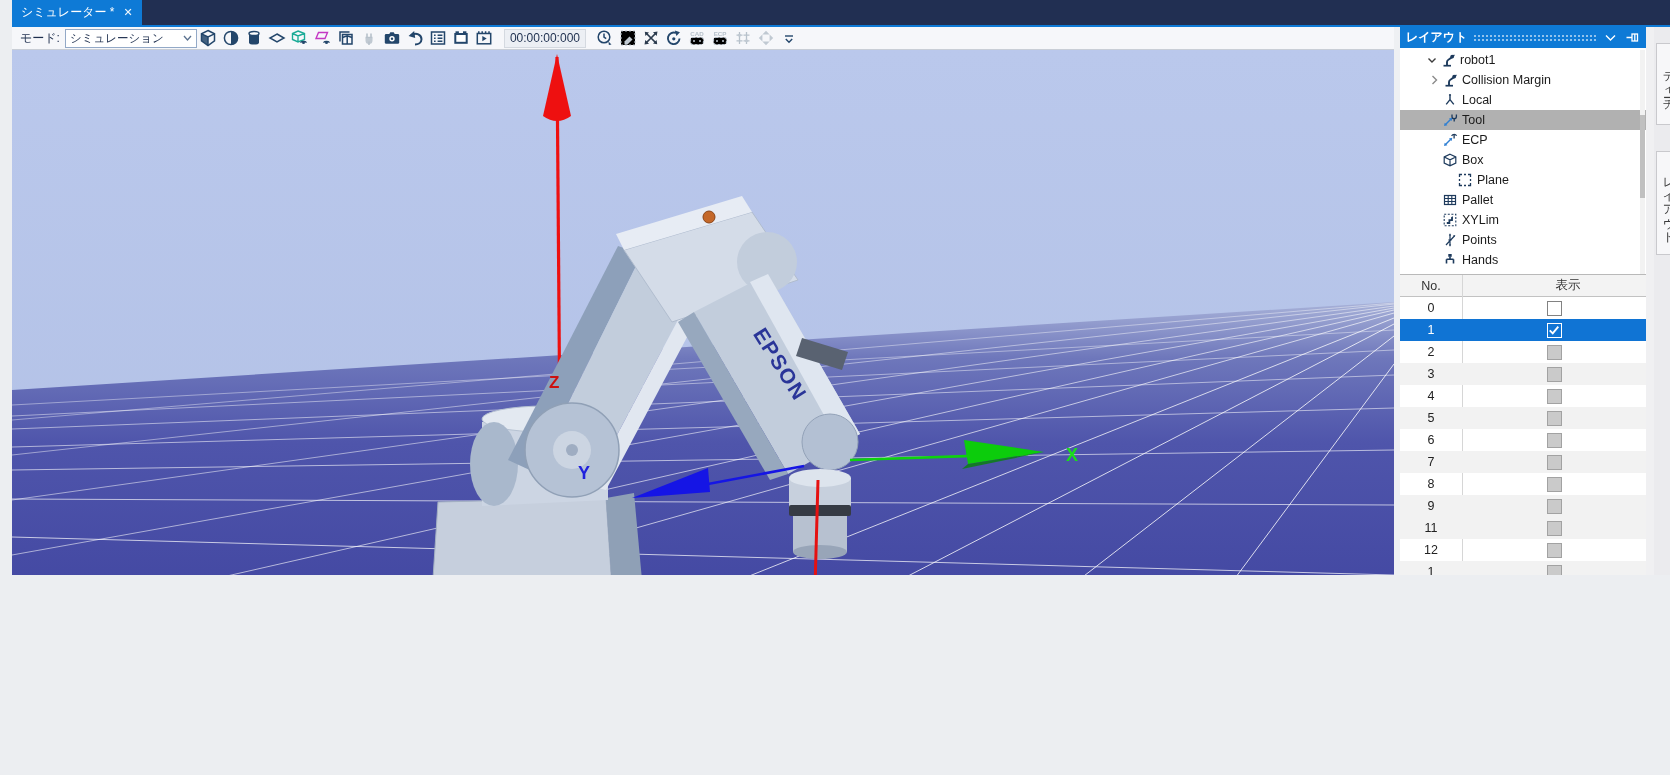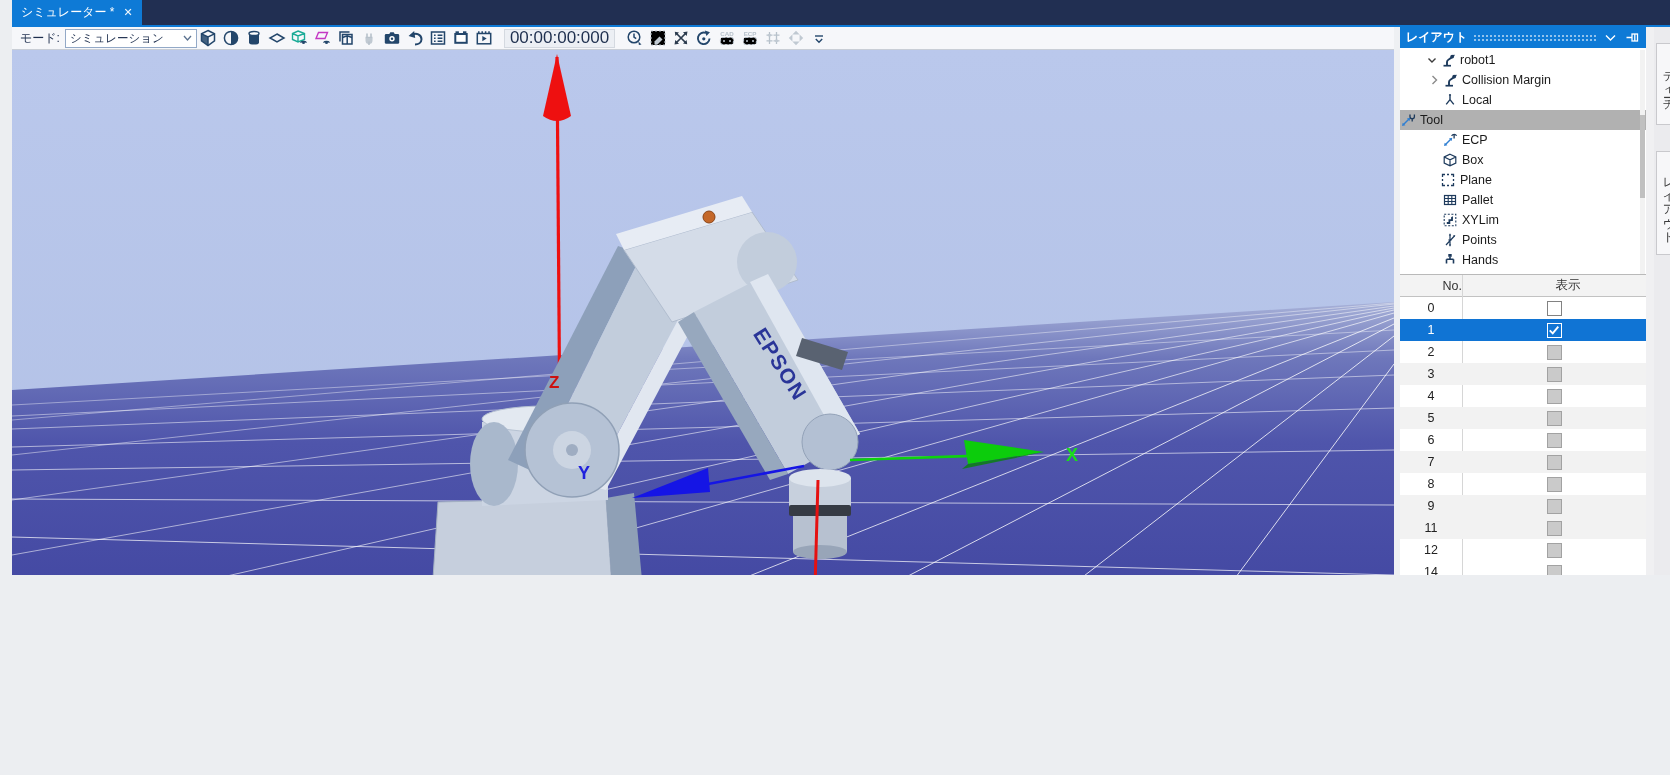--- a/index.html
+++ b/index.html
@@ -17,21 +17,21 @@
   
   .toolbar{position:absolute;left:0;top:27px;width:1382px;height:23px;background:#f6f7fa;
            border-bottom:1px solid #c9ced6;display:flex;align-items:center;padding:0 4px;}
   .mode-label{font-size:12px;color:#1e2f4e;margin:0 5px 0 4px;white-space:nowrap;text-align:right;}
   .mode-select{width:132px;height:19px;background:#fff;border:1px solid #93a9c7;display:flex;
                align-items:center;font-size:11.5px;color:#1e2f4e;padding:0 4px;justify-content:space-between;}
   .tbtn{width:22px;height:21px;border:none;background:transparent;padding:1px;margin:0 .5px;
         display:flex;align-items:center;justify-content:center;cursor:pointer;}
   .tbtn svg{width:18px;height:18px;}
   .timebox{height:19px;min-width:74px;background:#eceff4;border:1px solid #d4d9e0;color:#1e2f4e;
-           font-size:17px;display:flex;align-items:center;justify-content:center;margin:0 8px;padding:0 5px;}
+           font-size:12px;display:flex;align-items:center;justify-content:center;margin:0 8px;padding:0 5px;}
   .ic{stroke:#23466b;fill:none;stroke-width:1.5;}
   .icf{fill:#23466b;stroke:none;}
   .dis{stroke:#b7c1cb;}
   .disf{fill:#c0c9d2;stroke:none;}
 
   
   .viewport{position:absolute;left:0;top:50px;width:1382px;height:721px;background:#b6c4e8;}
   .axis-label{font-weight:bold;font-family:"Liberation Sans","DejaVu Sans",sans-serif;}
   .ortho{position:absolute;left:3px;top:565px;width:116px;height:133px;background:rgba(163,172,214,.6);
          border-radius:3px;}
@@ -54,21 +54,21 @@
   .titem{height:20px;display:flex;align-items:center;font-size:12.5px;color:#1b1b1b;cursor:default;}
   .titem .chev{width:16px;height:16px;flex:0 0 16px;}
   .titem .ticon{width:16px;height:16px;flex:0 0 16px;margin-right:4px;}
   .titem.sel{background:#b1b1b1;}
   .tree-scroll{position:absolute;right:1px;top:23px;width:5px;height:224px;background:#f2f2f2;}
   .tree-thumb{position:absolute;left:0;top:65px;width:5px;height:83px;background:#c0c0c0;}
 
   .gridtbl{position:absolute;left:0;top:247px;width:246px;background:#fff;border-top:1px solid #b9b9b9;}
   .thead{display:flex;height:22px;background:#f3f3f3;border-bottom:1px solid #c2c2c2;
          font-size:12.5px;color:#333;align-items:center;}
-  .thead .c1{width:62px;text-align:right;}
+  .thead .c1{width:62px;text-align:center;}
   .thead .c2{flex:1;text-align:center;padding-left:28px;}
   .trow{display:flex;height:22px;align-items:center;font-size:12.5px;color:#222;position:relative;}
   .trow.odd{background:#f2f2f2;}
   .trow.selrow{background:#1074d4;color:#fff;}
   .trow .c1{width:62px;text-align:center;}
   .trow .c2{flex:1;display:flex;justify-content:center;}
   .vsep{position:absolute;left:62px;top:0;width:1px;height:375px;background:#d6d6d6;}
   .cb{width:15px;height:15px;display:inline-block;}
   .cb.unchecked{background:#fff;border:1px solid #828282;}
   .cb.disabled{background:#cacaca;border:1px solid #a2a2a2;}
@@ -412,21 +412,21 @@
             </svg></span>
         <span>Collision Margin</span>
       </div>
       <div class="titem" style="padding-left:42px">
         <span class="ticon"><svg viewBox="0 0 16 16">
               <circle cx="8" cy="3" r="1.1" fill="#1d3a5c"></circle>
               <path d="M8 3.6v4M8 7.6 4.2 12.4M8 7.6l3.8 4.8" stroke="#1d3a5c" fill="none" stroke-width="1.4"></path>
             </svg></span>
         <span>Local</span>
       </div>
-      <div class="titem sel" style="">
+      <div class="titem sel" style="padding-left:42px">
         <span class="ticon"><svg viewBox="0 0 16 16">
               <path d="M3.5 12.5 9 7" stroke="#2f7fd2" stroke-width="1.5"></path>
               <polygon points="2,14 5.4,13.3 2.7,10.8" fill="#2f7fd2"></polygon>
               <polygon points="10.3,5.8 6.9,6.5 9.6,9" fill="#2f7fd2"></polygon>
               <path d="M10 2.5v2a2.2 2.2 0 0 0 4.4 0v-2M12.2 6.8v2.6" stroke="#1d3a5c" fill="none" stroke-width="1.3"></path>
             </svg></span>
         <span>Tool</span>
       </div>
       <div class="titem" style="padding-left:42px">
         <span class="ticon"><svg viewBox="0 0 16 16">
@@ -436,21 +436,21 @@
               <path d="M9.6 3.8c1.2-1.8 4-1.8 5 0M12.1 3v3.4" stroke="#1d3a5c" fill="none" stroke-width="1.3"></path>
             </svg></span>
         <span>ECP</span>
       </div>
       <div class="titem" style="padding-left:42px">
         <span class="ticon"><svg viewBox="0 0 16 16">
               <path d="M8 2.2 13.8 5v6L8 13.8 2.2 11V5zM2.2 5 8 7.8 13.8 5M8 7.8v6" stroke="#1d3a5c" fill="none" stroke-width="1.2"></path>
             </svg></span>
         <span>Box</span>
       </div>
-      <div class="titem" style="padding-left:40px">
+      <div class="titem" style="padding-left:57px">
         <span class="ticon"><svg viewBox="0 0 16 16">
               <path d="M2.5 5V2.5H5M11 2.5h2.5V5M13.5 11v2.5H11M5 13.5H2.5V11M7 2.5h2M7 13.5h2M2.5 7v2M13.5 7v2" stroke="#1d3a5c" fill="none" stroke-width="1.3"></path>
             </svg></span>
         <span>Plane</span>
       </div>
       <div class="titem" style="padding-left:42px">
         <span class="ticon"><svg viewBox="0 0 16 16">
               <rect x="2.5" y="3.5" width="11" height="9" stroke="#1d3a5c" fill="none" stroke-width="1.2"></rect>
               <path d="M2.5 6.5h11M2.5 9.5h11M6.2 3.5v9M9.8 3.5v9" stroke="#1d3a5c" stroke-width="1.1"></path>
             </svg></span>
@@ -558,26 +558,20 @@
           <span class="c2">
             <span class="cb disabled"></span>
           </span>
         </div>
       <div class="trow">
           <span class="c1">12</span>
           <span class="c2">
             <span class="cb disabled"></span>
           </span>
         </div>
-      <div class="trow">
-          <span class="c1">14</span>
-          <span class="c2">
-            <span class="cb disabled"></span>
-          </span>
-        </div>
       <div class="trow odd">
           <span class="c1">1</span>
           <span class="c2">
             <span class="cb disabled"></span>
           </span>
         </div>
     </div>
   </div>
 
   <div class="sidetabs">

